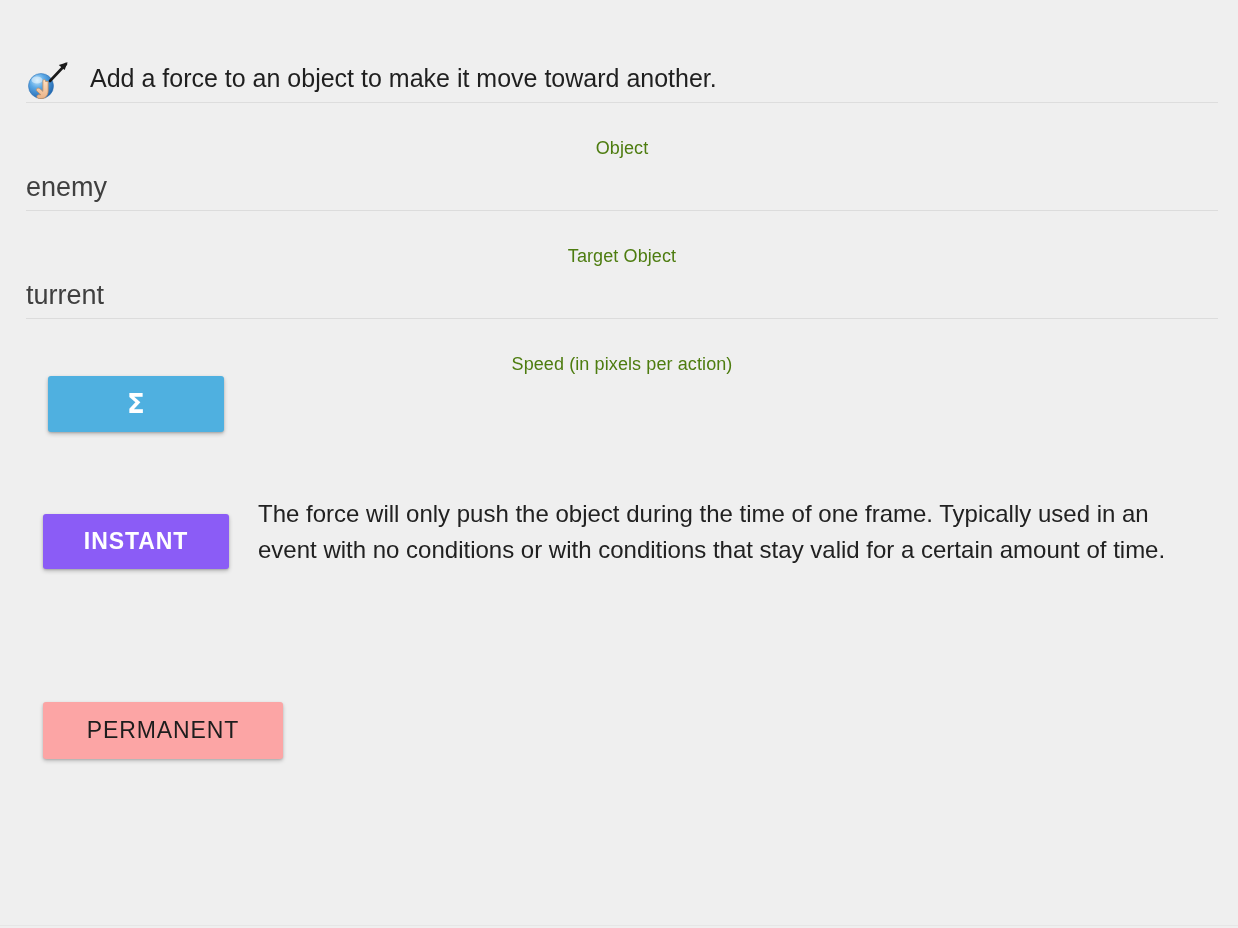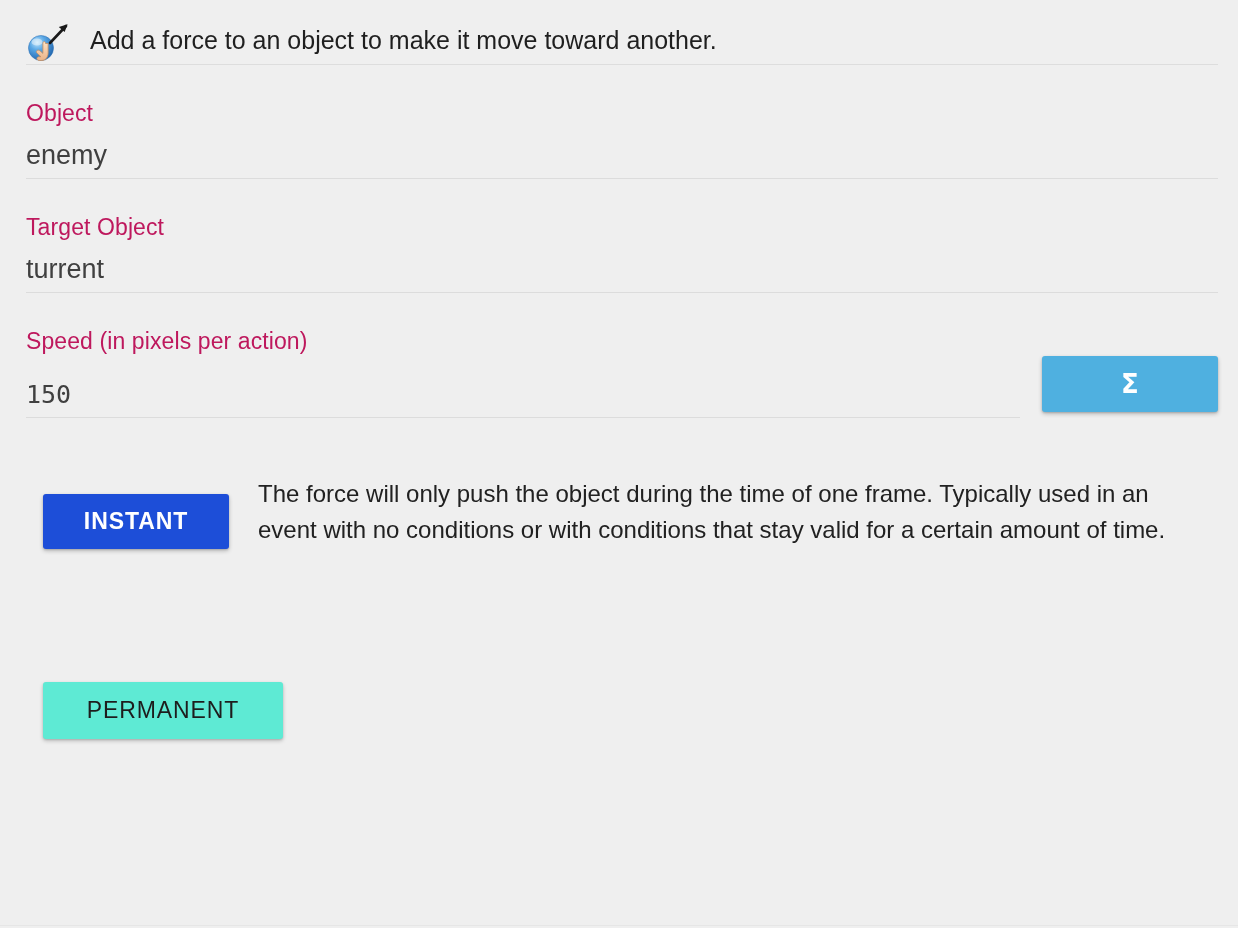--- a/index.html
+++ b/index.html
@@ -15,20 +15,21 @@
     overflow: hidden;
     position: relative;
   }
 
   
   .header {
     display: flex;
     align-items: center;
     padding: 18px 18px 0 26px;
     height: 64px;
+    margin-top: 38px;
   }
   .action-icon {
     width: 46px;
     height: 44px;
     position: relative;
     flex: 0 0 46px;
     margin-right: 18px;
   }
   .action-icon svg { display: block; }
   .header-title {
@@ -44,24 +45,25 @@
   }
 
   
   .fields {
     padding: 0 20px 0 26px;
   }
   .field {
     padding-top: 35px;
   }
   .field-label {
-    font-size: 23px;
-    color: #be185d;
+    font-size: 18px;
+    color: #4d7c0f;
     line-height: 1.2;
     letter-spacing: 0.1px;
+    text-align: center;
   }
   .field-value-row {
     display: flex;
     align-items: flex-end;
   }
   .field-value-wrap {
     flex: 1 1 auto;
     min-width: 0;
   }
   .field-value {
@@ -133,29 +135,29 @@
     cursor: pointer;
     font-weight: bold;
     letter-spacing: 0.9px;
     font-family: "Liberation Sans", sans-serif;
     display: flex;
     align-items: center;
     justify-content: center;
     line-height: 1;
   }
   .mode-button.primary {
-    background: #1d4ed8;
+    background: #8b5cf6;
     color: #ffffff;
     width: 186px;
     height: 55px;
     font-size: 23px;
     box-shadow: 0 2px 4px rgba(0,0,0,0.22), 0 1px 2px rgba(0,0,0,0.14);
   }
   .mode-button.secondary {
-    background: #5eead4;
+    background: #fca5a5;
     color: #1d1d1d;
     width: 240px;
     height: 57px;
     font-size: 23px;
     font-weight: normal;
     box-shadow: 0 2px 4px rgba(0,0,0,0.20), 0 1px 2px rgba(0,0,0,0.13);
   }
 
   .choice-desc {
     flex: 1 1 auto;
@@ -225,24 +227,20 @@
       <div class="field-value-wrap">
         <div class="field-value">turrent</div>
         <div class="field-underline"></div>
       </div>
     </div>
   </div>
 
   <div class="field field-speed">
     <div class="field-label">Speed (in pixels per action)</div>
     <div class="field-value-row">
-      <div class="field-value-wrap">
-        <div class="field-value mono">150</div>
-        <div class="field-underline"></div>
-      </div>
       <button class="sigma-button">
         <span>Σ</span>
       </button>
     </div>
   </div>
 
 </div>
 
 <div class="choices">
 

